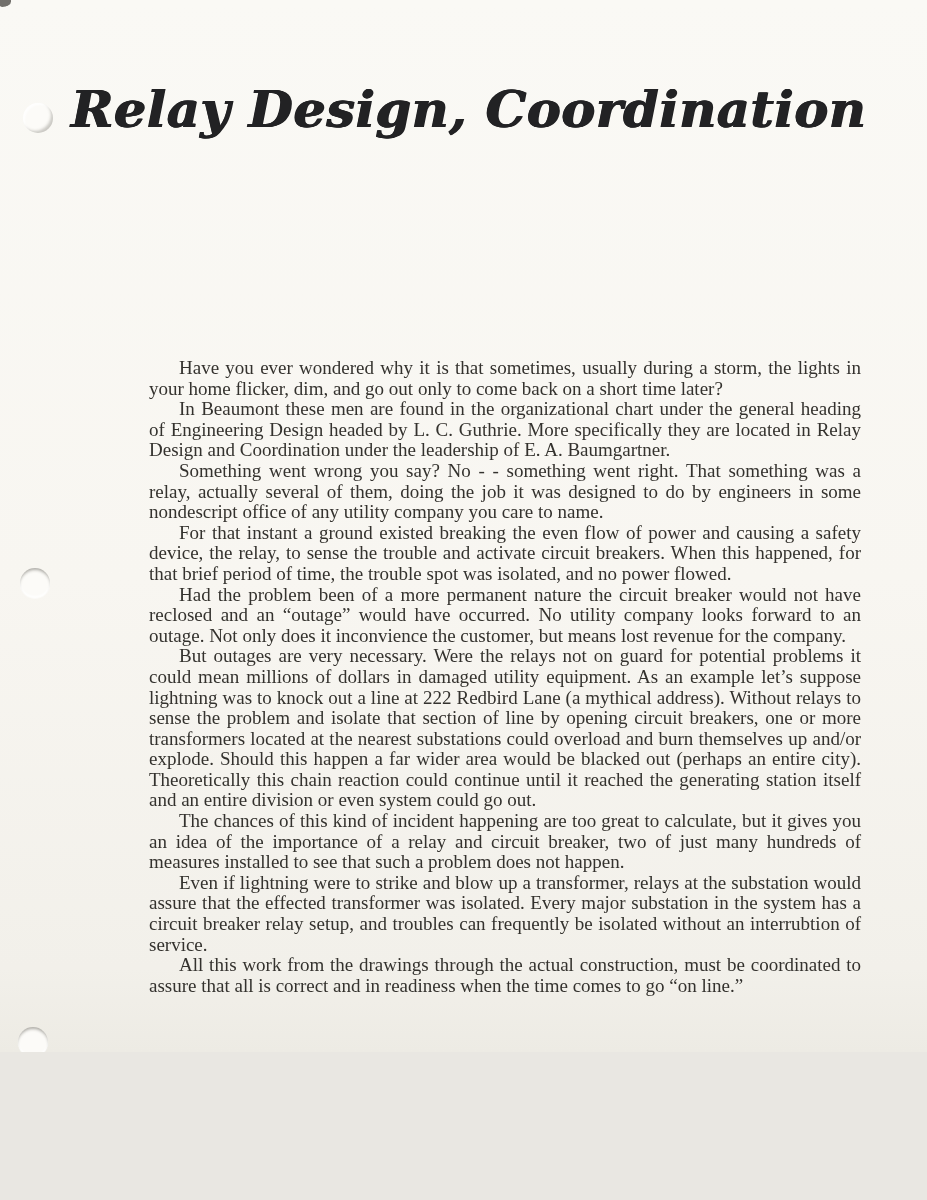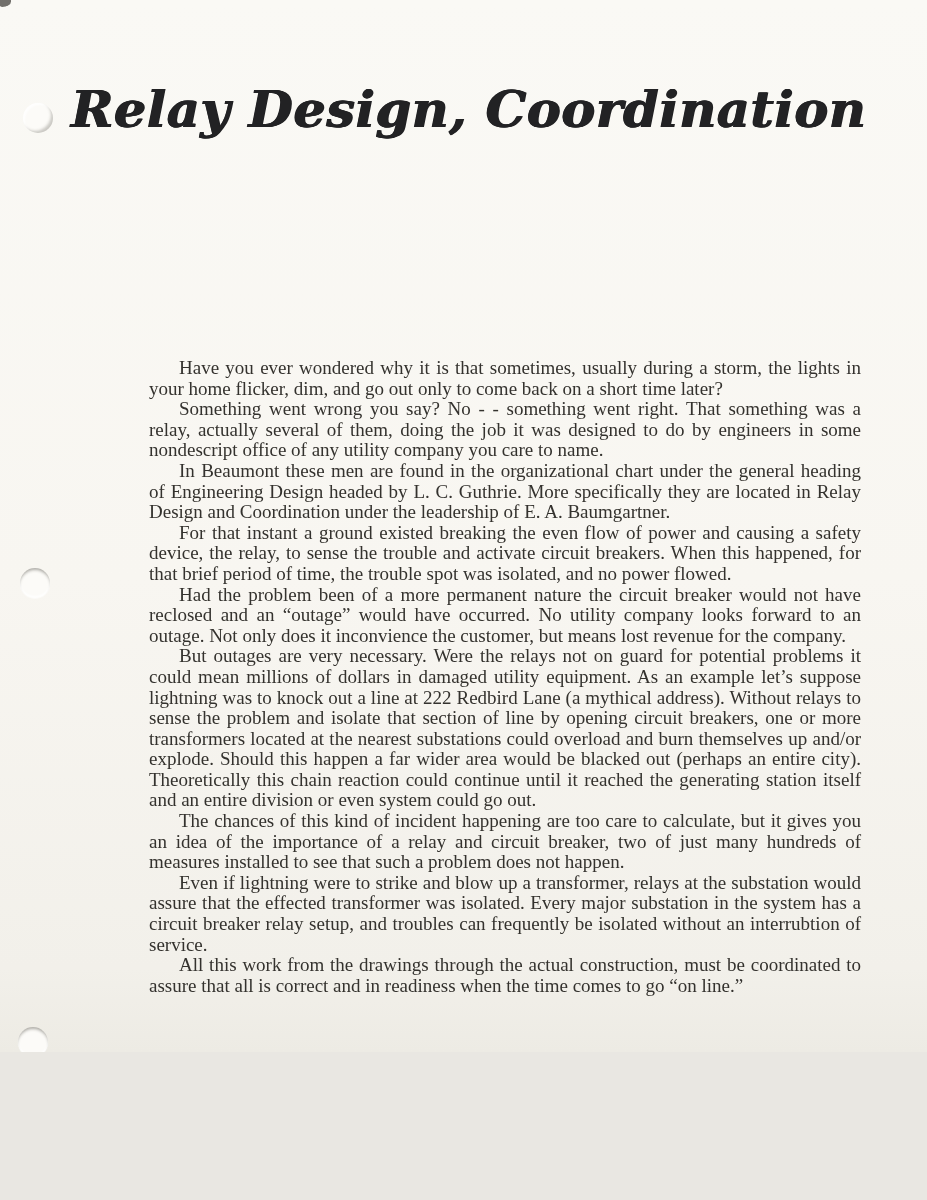--- a/index.html
+++ b/index.html
@@ -82,25 +82,25 @@
   <div class="hole hole-1"></div>
   <div class="hole hole-2"></div>
   <div class="hole hole-3"></div>
 
   <h1 class="title">
     <span class="title-line">Relay Design, Coordination</span>
   </h1>
 
   <div class="article-body">
     <p>Have you ever wondered why it is that sometimes, usually during a storm, the lights in your home flicker, dim, and go out only to come back on a short time later?</p>
+    <p>In Beaumont these men are found in the organizational chart under the general heading of Engineering Design headed by L. C. Guthrie. More specifically they are located in Relay Design and Coordination under the leadership of E. A. Baumgartner.</p>
     <p>Something went wrong you say? No - - something went right. That something was a relay, actually several of them, doing the job it was designed to do by engineers in some nondescript office of any utility company you care to name.</p>
-    <p>In Beaumont these men are found in the organizational chart under the general heading of Engineering Design headed by L. C. Guthrie. More specifically they are located in Relay Design and Coordination under the leadership of E. A. Baumgartner.</p>
     <p>For that instant a ground existed breaking the even flow of power and causing a safety device, the relay, to sense the trouble and activate circuit breakers. When this happened, for that brief period of time, the trouble spot was isolated, and no power flowed.</p>
     <p>Had the problem been of a more permanent nature the circuit breaker would not have reclosed and an “outage” would have occurred. No utility company looks forward to an outage. Not only does it inconvience the customer, but means lost revenue for the company.</p>
     <p>But outages are very necessary. Were the relays not on guard for potential problems it could mean millions of dollars in damaged utility equipment. As an example let’s suppose lightning was to knock out a line at 222 Redbird Lane (a mythical address). Without relays to sense the problem and isolate that section of line by opening circuit breakers, one or more transformers located at the nearest substations could overload and burn themselves up and/or explode. Should this happen a far wider area would be blacked out (perhaps an entire city). Theoretically this chain reaction could continue until it reached the generating station itself and an entire division or even system could go out.</p>
-    <p>The chances of this kind of incident happening are too care to calculate, but it gives you an idea of the importance of a relay and circuit breaker, two of just many hundreds of measures installed to see that such a problem does not happen.</p>
+    <p>The chances of this kind of incident happening are too great to calculate, but it gives you an idea of the importance of a relay and circuit breaker, two of just many hundreds of measures installed to see that such a problem does not happen.</p>
     <p>Even if lightning were to strike and blow up a transformer, relays at the substation would assure that the effected transformer was isolated. Every major substation in the system has a circuit breaker relay setup, and troubles can frequently be isolated without an interrubtion of service.</p>
     <p>All this work from the drawings through the actual construction, must be coordinated to assure that all is correct and in readiness when the time comes to go “on line.”</p>
   </div>
 
   <div class="page-number">Page Nine</div>
 
 </div>
 
 </body></html>

